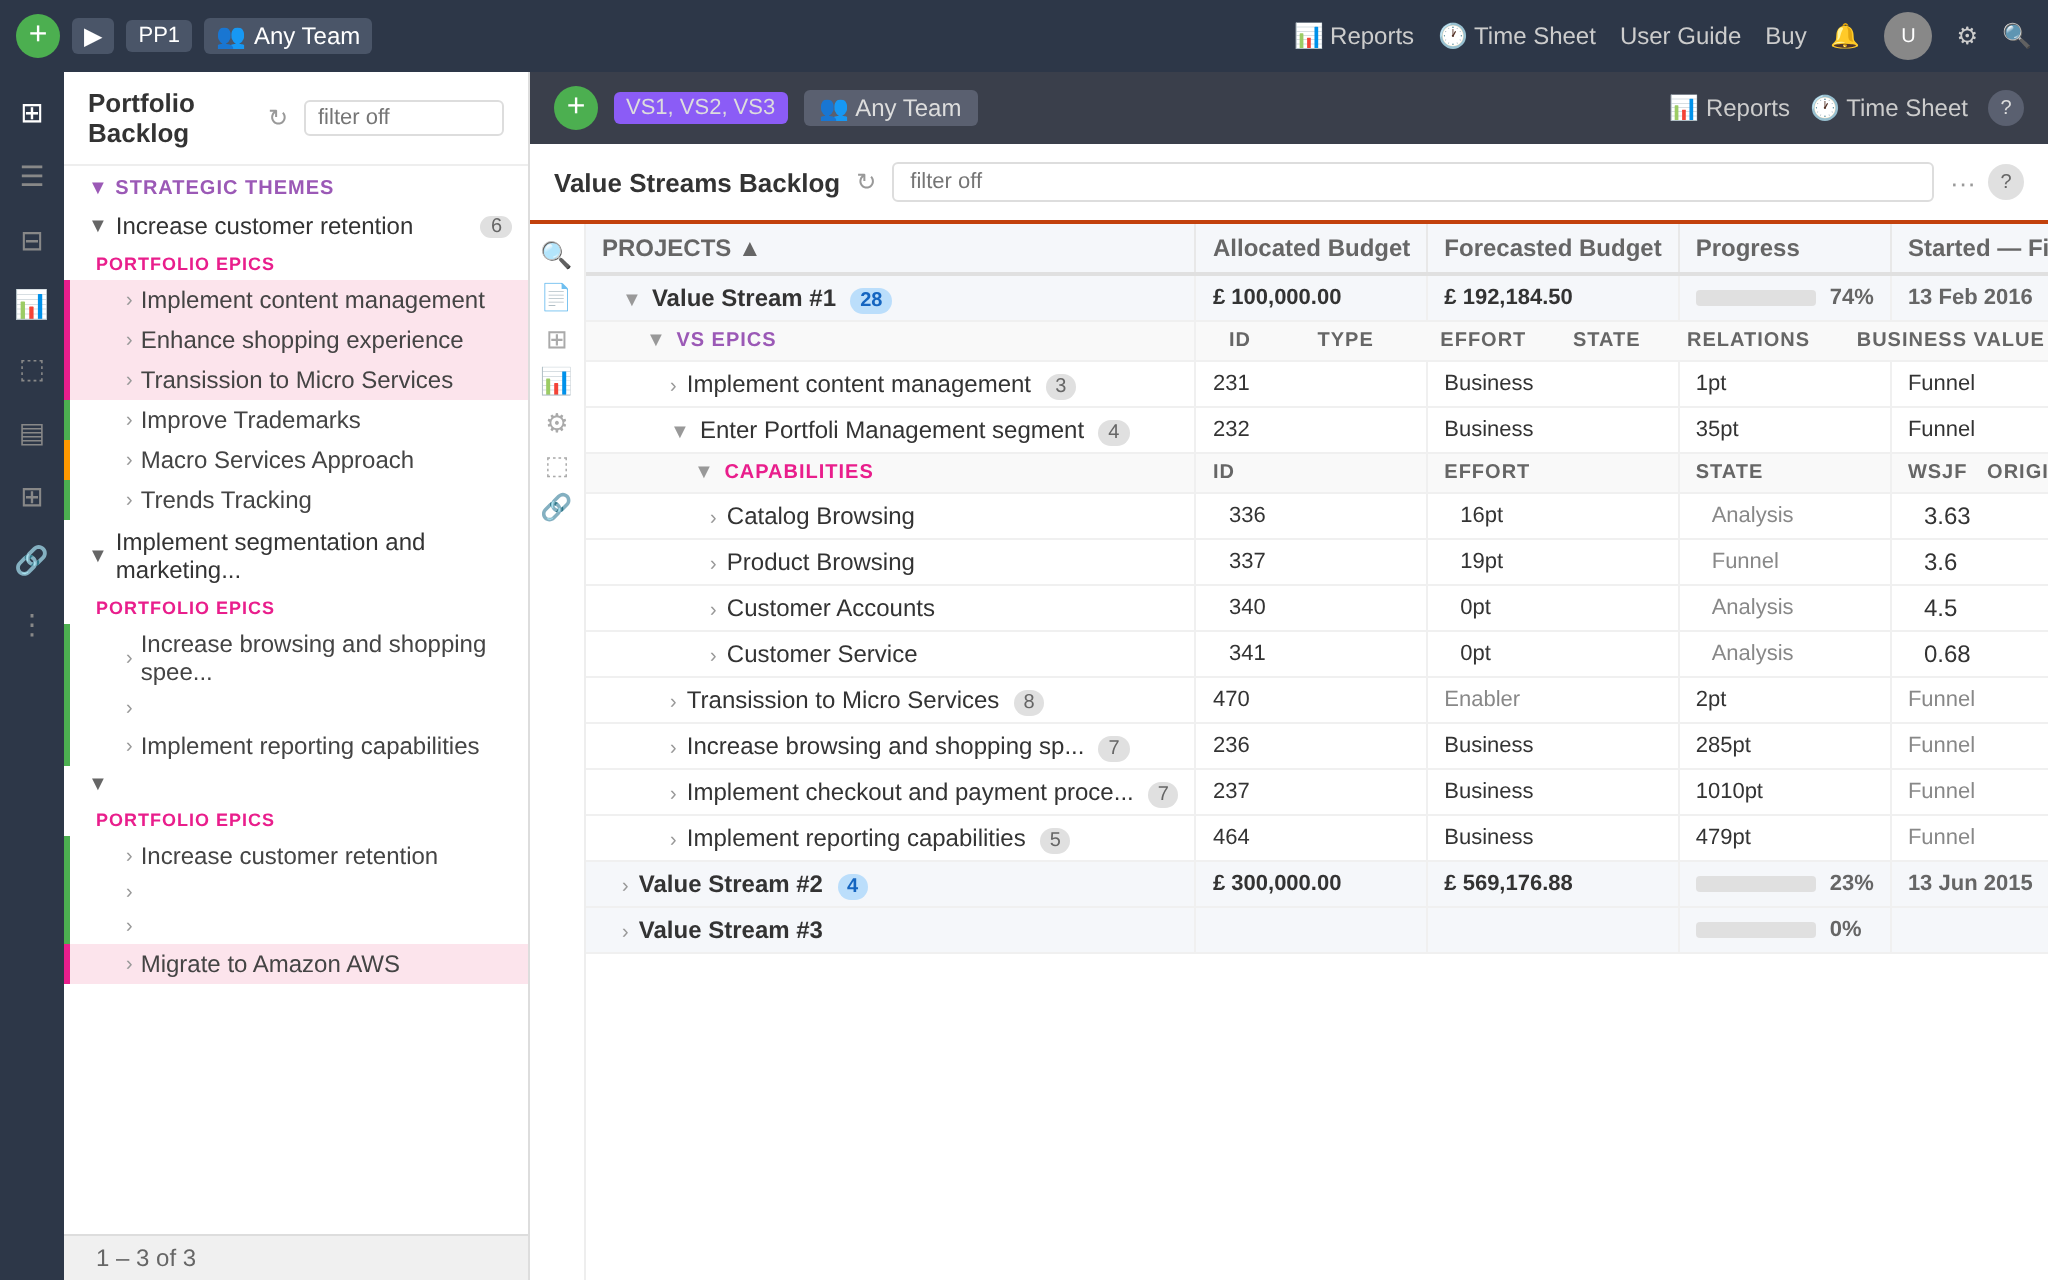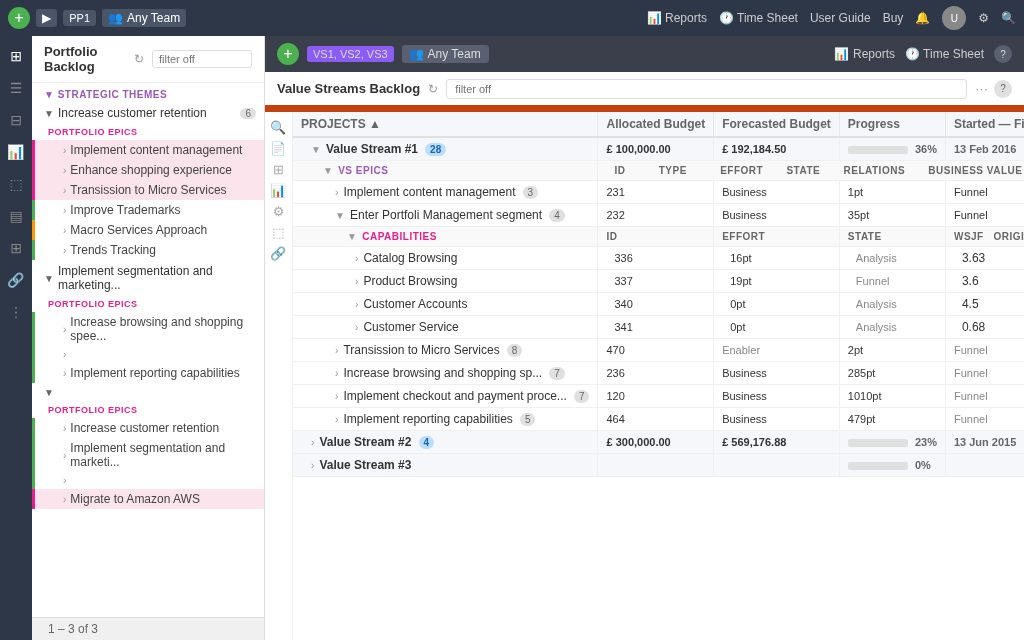--- a/index.html
+++ b/index.html
@@ -48,21 +48,21 @@
 
     
     .vs-header { background: #3a3f4b; height: 36px; display: flex; align-items: center; padding: 0 12px; gap: 8px; flex-shrink: 0; }
     .vs-add-btn { background: #4caf50; color: #fff; border: none; border-radius: 50%; width: 22px; height: 22px; font-size: 16px; cursor: pointer; display: flex; align-items: center; justify-content: center; }
     .vs-tags { display: flex; align-items: center; gap: 6px; }
     .vs-tag { background: #8b5cf6; color: #ddd; border-radius: 3px; padding: 2px 6px; font-size: 11px; }
     .vs-team { background: #5a6070; color: #ddd; border-radius: 3px; padding: 2px 8px; font-size: 11px; display: flex; align-items: center; gap: 3px; }
     .vs-header-right { margin-left: auto; display: flex; align-items: center; gap: 10px; color: #ccc; font-size: 11px; }
 
     
-    .vs-backlog-bar { background: #fff; height: 40px; display: flex; align-items: center; padding: 0 12px; gap: 8px; border-bottom: 7px solid #c2410c; flex-shrink: 0; }
+    .vs-backlog-bar { background: #fff; height: 40px; display: flex; align-items: center; padding: 0 12px; gap: 8px; border-bottom: 2px solid #c2410c; flex-shrink: 0; }
     .vs-backlog-title { font-weight: 600; font-size: 13px; color: #333; }
     .filter-input { border: 1px solid #ddd; border-radius: 3px; padding: 3px 8px; color: #999; font-size: 11px; flex: 1; outline: none; }
     .vs-bar-right { margin-left: auto; display: flex; align-items: center; gap: 6px; }
     .vs-bar-btn { background: none; border: none; color: #999; cursor: pointer; font-size: 13px; }
 
     
     .search-panel { width: 28px; background: #fff; border-right: 1px solid #eee; display: flex; flex-direction: column; align-items: center; padding-top: 8px; gap: 6px; flex-shrink: 0; }
     .search-panel .sp-icon { color: #aaa; font-size: 13px; cursor: pointer; }
 
     
@@ -215,21 +215,20 @@
         <div class="tree-parent">
           <span class="chevron">▼</span>
         </div>
         <div class="portfolio-label">Portfolio Epics</div>
         <div class="tree-child green">
           <span class="arrow">›</span>
           <span>Increase customer retention</span>
         </div>
         <div class="tree-child green">
           <span class="arrow">›</span>
-          <span>Implement segmentation and marketi...</span>
         </div>
         <div class="tree-child green">
           <span class="arrow">›</span>
         </div>
         <div class="tree-child pink">
           <span class="arrow">›</span>
           <span>Migrate to Amazon AWS</span>
         </div>
       </div>
     </div>
@@ -313,21 +312,21 @@
                 <button class="expand-btn">▼</button>
                 <span>Value Stream #1</span>
                 <span class="badge-count badge-blue">28</span>
               </td>
               <td>£ 100,000.00</td>
               <td>£ 192,184.50</td>
               <td>
                 <span class="progress-bar-wrap">
                   <span class="progress-bar-fill" style="width:16%"></span>
                 </span>
-                <span class="progress-text">36%</span>
+                <span class="progress-text">74%</span>
               </td>
               <td>
                 <span class="date-text">13 Feb 2016</span>
                 
                 
               </td>
             </tr>
 
             <tr class="section-header-row">
               <td class="indent-2">
@@ -465,21 +464,21 @@
               <td>Business</td>
               <td>285pt</td>
               <td><span class="funnel-tag">Funnel</span></td>
             </tr>
             <tr>
               <td class="indent-3">
                 <button class="expand-btn">›</button>
                 <span>Implement checkout and payment proce...</span>
                 <span class="badge-count">7</span>
               </td>
-              <td>120</td>
+              <td>237</td>
               <td>Business</td>
               <td>1010pt</td>
               <td><span class="funnel-tag">Funnel</span></td>
             </tr>
             <tr>
               <td class="indent-3">
                 <button class="expand-btn">›</button>
                 <span>Implement reporting capabilities</span>
                 <span class="badge-count">5</span>
               </td>

